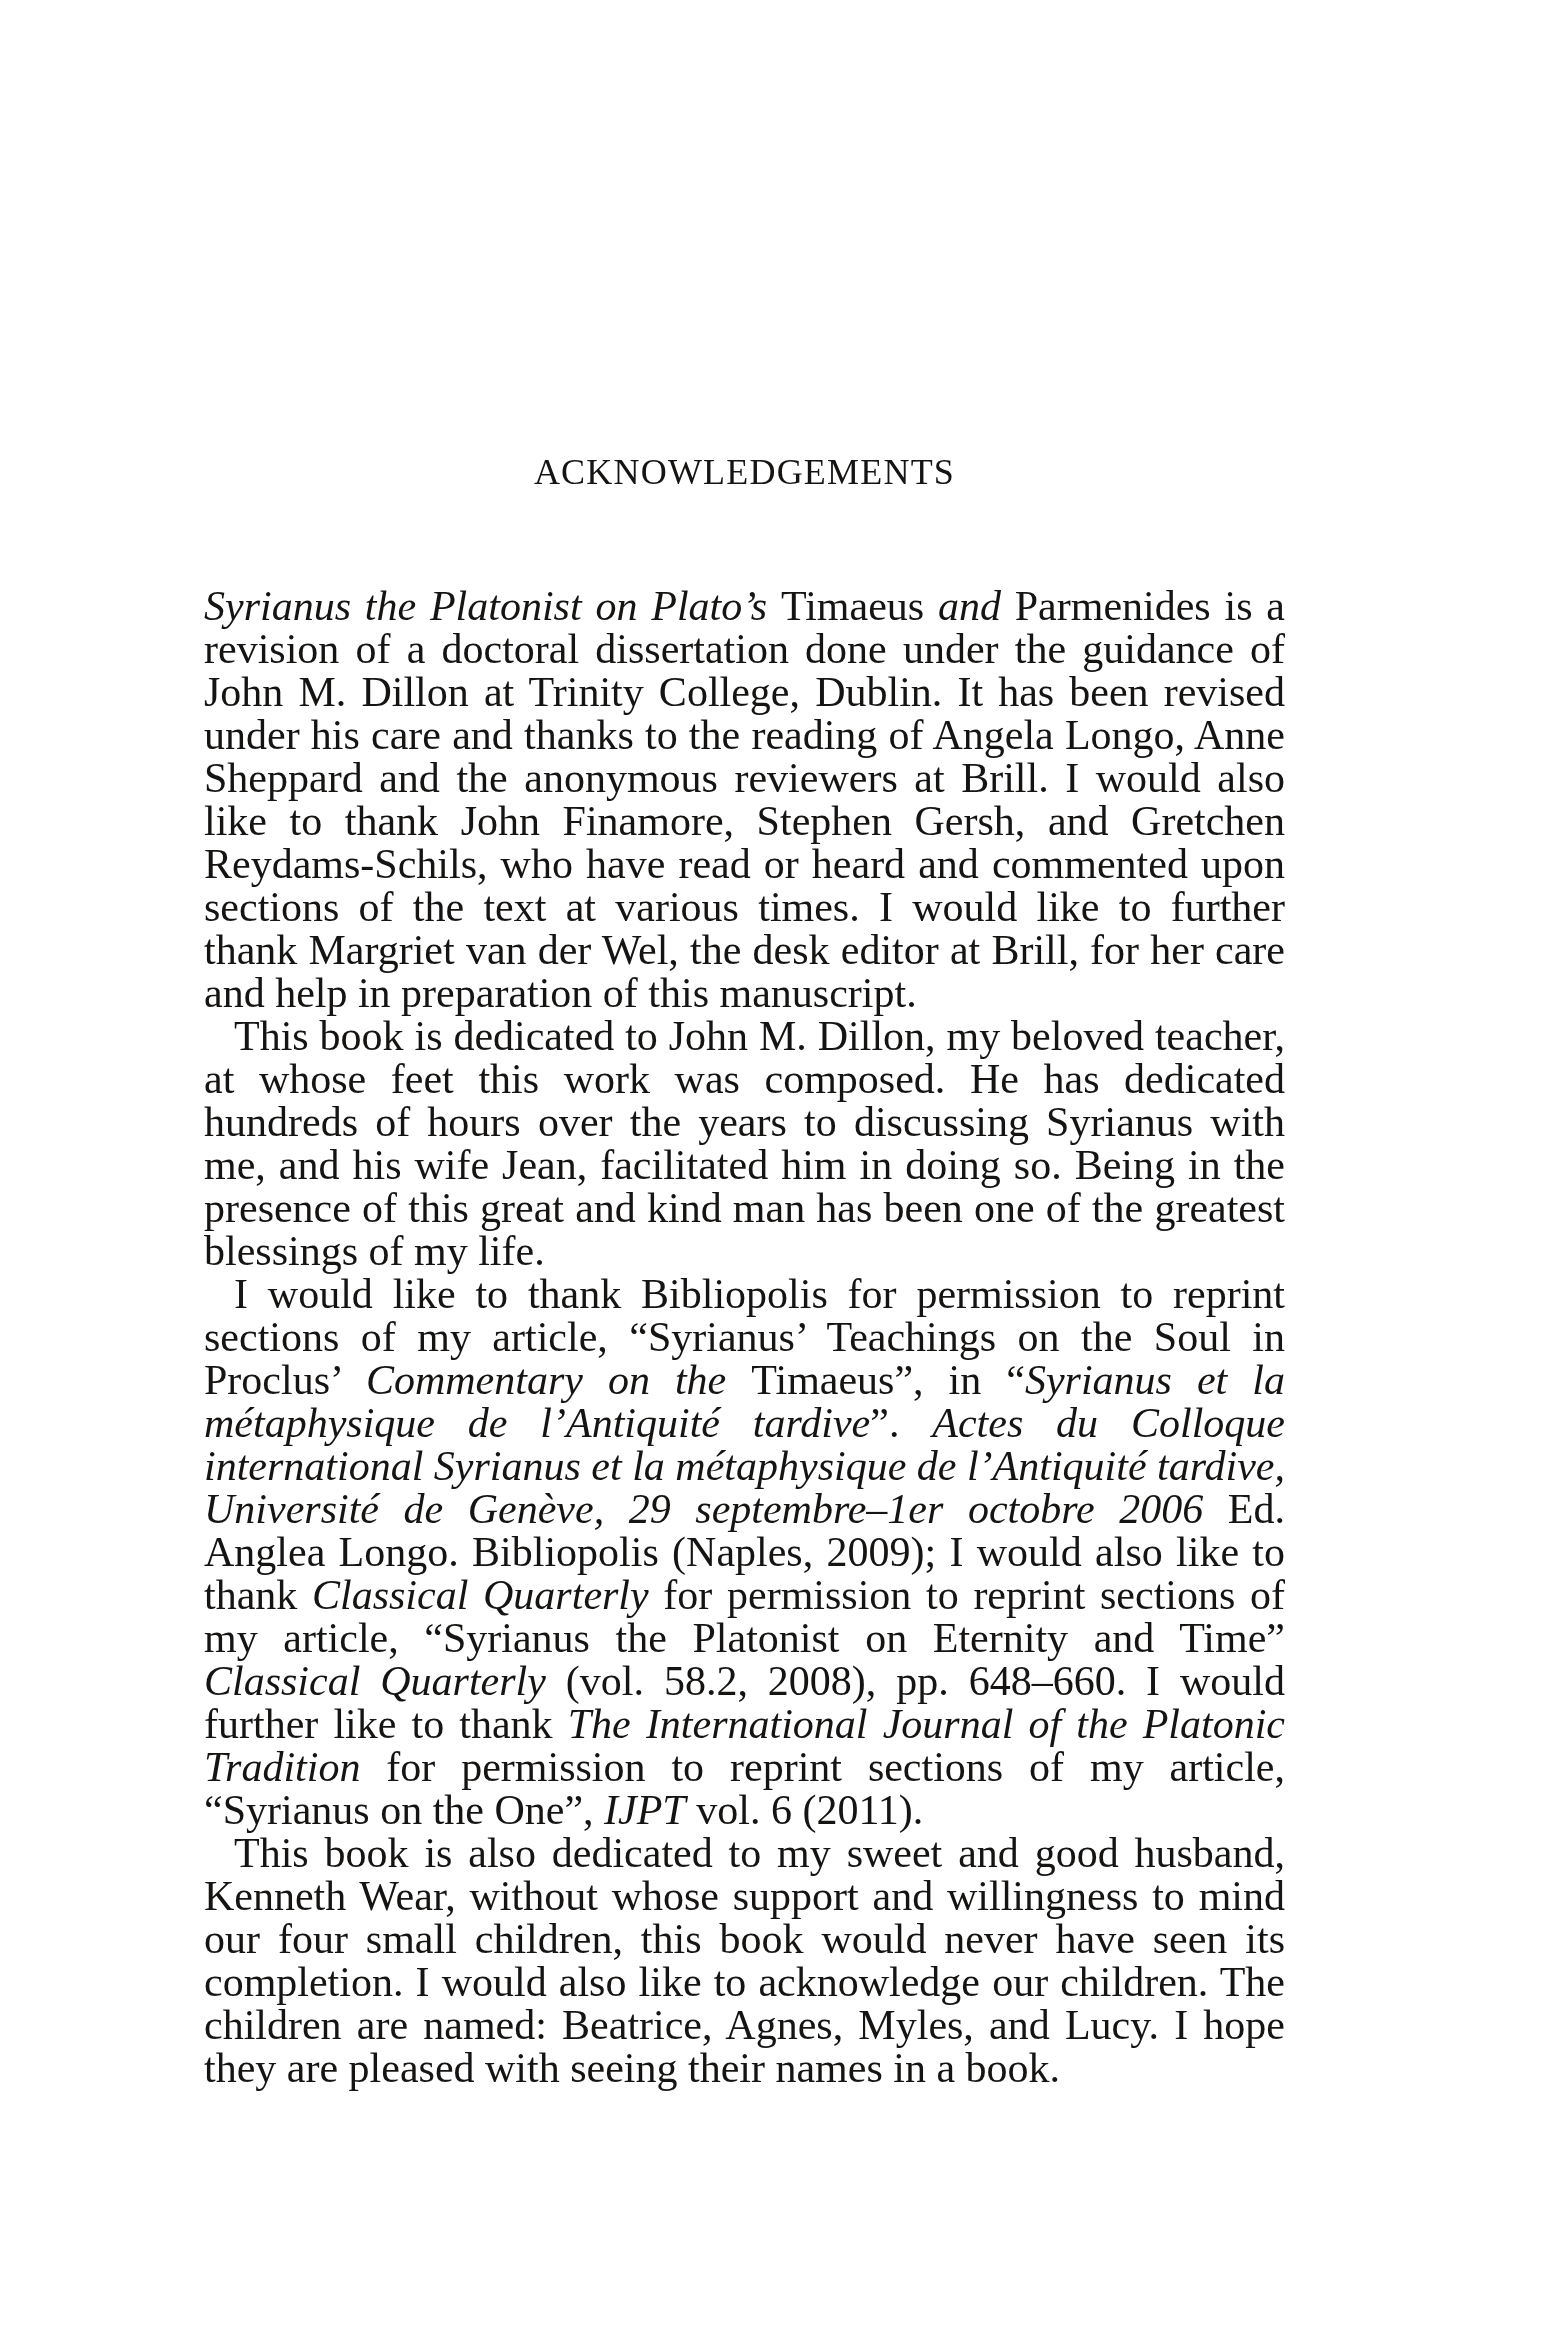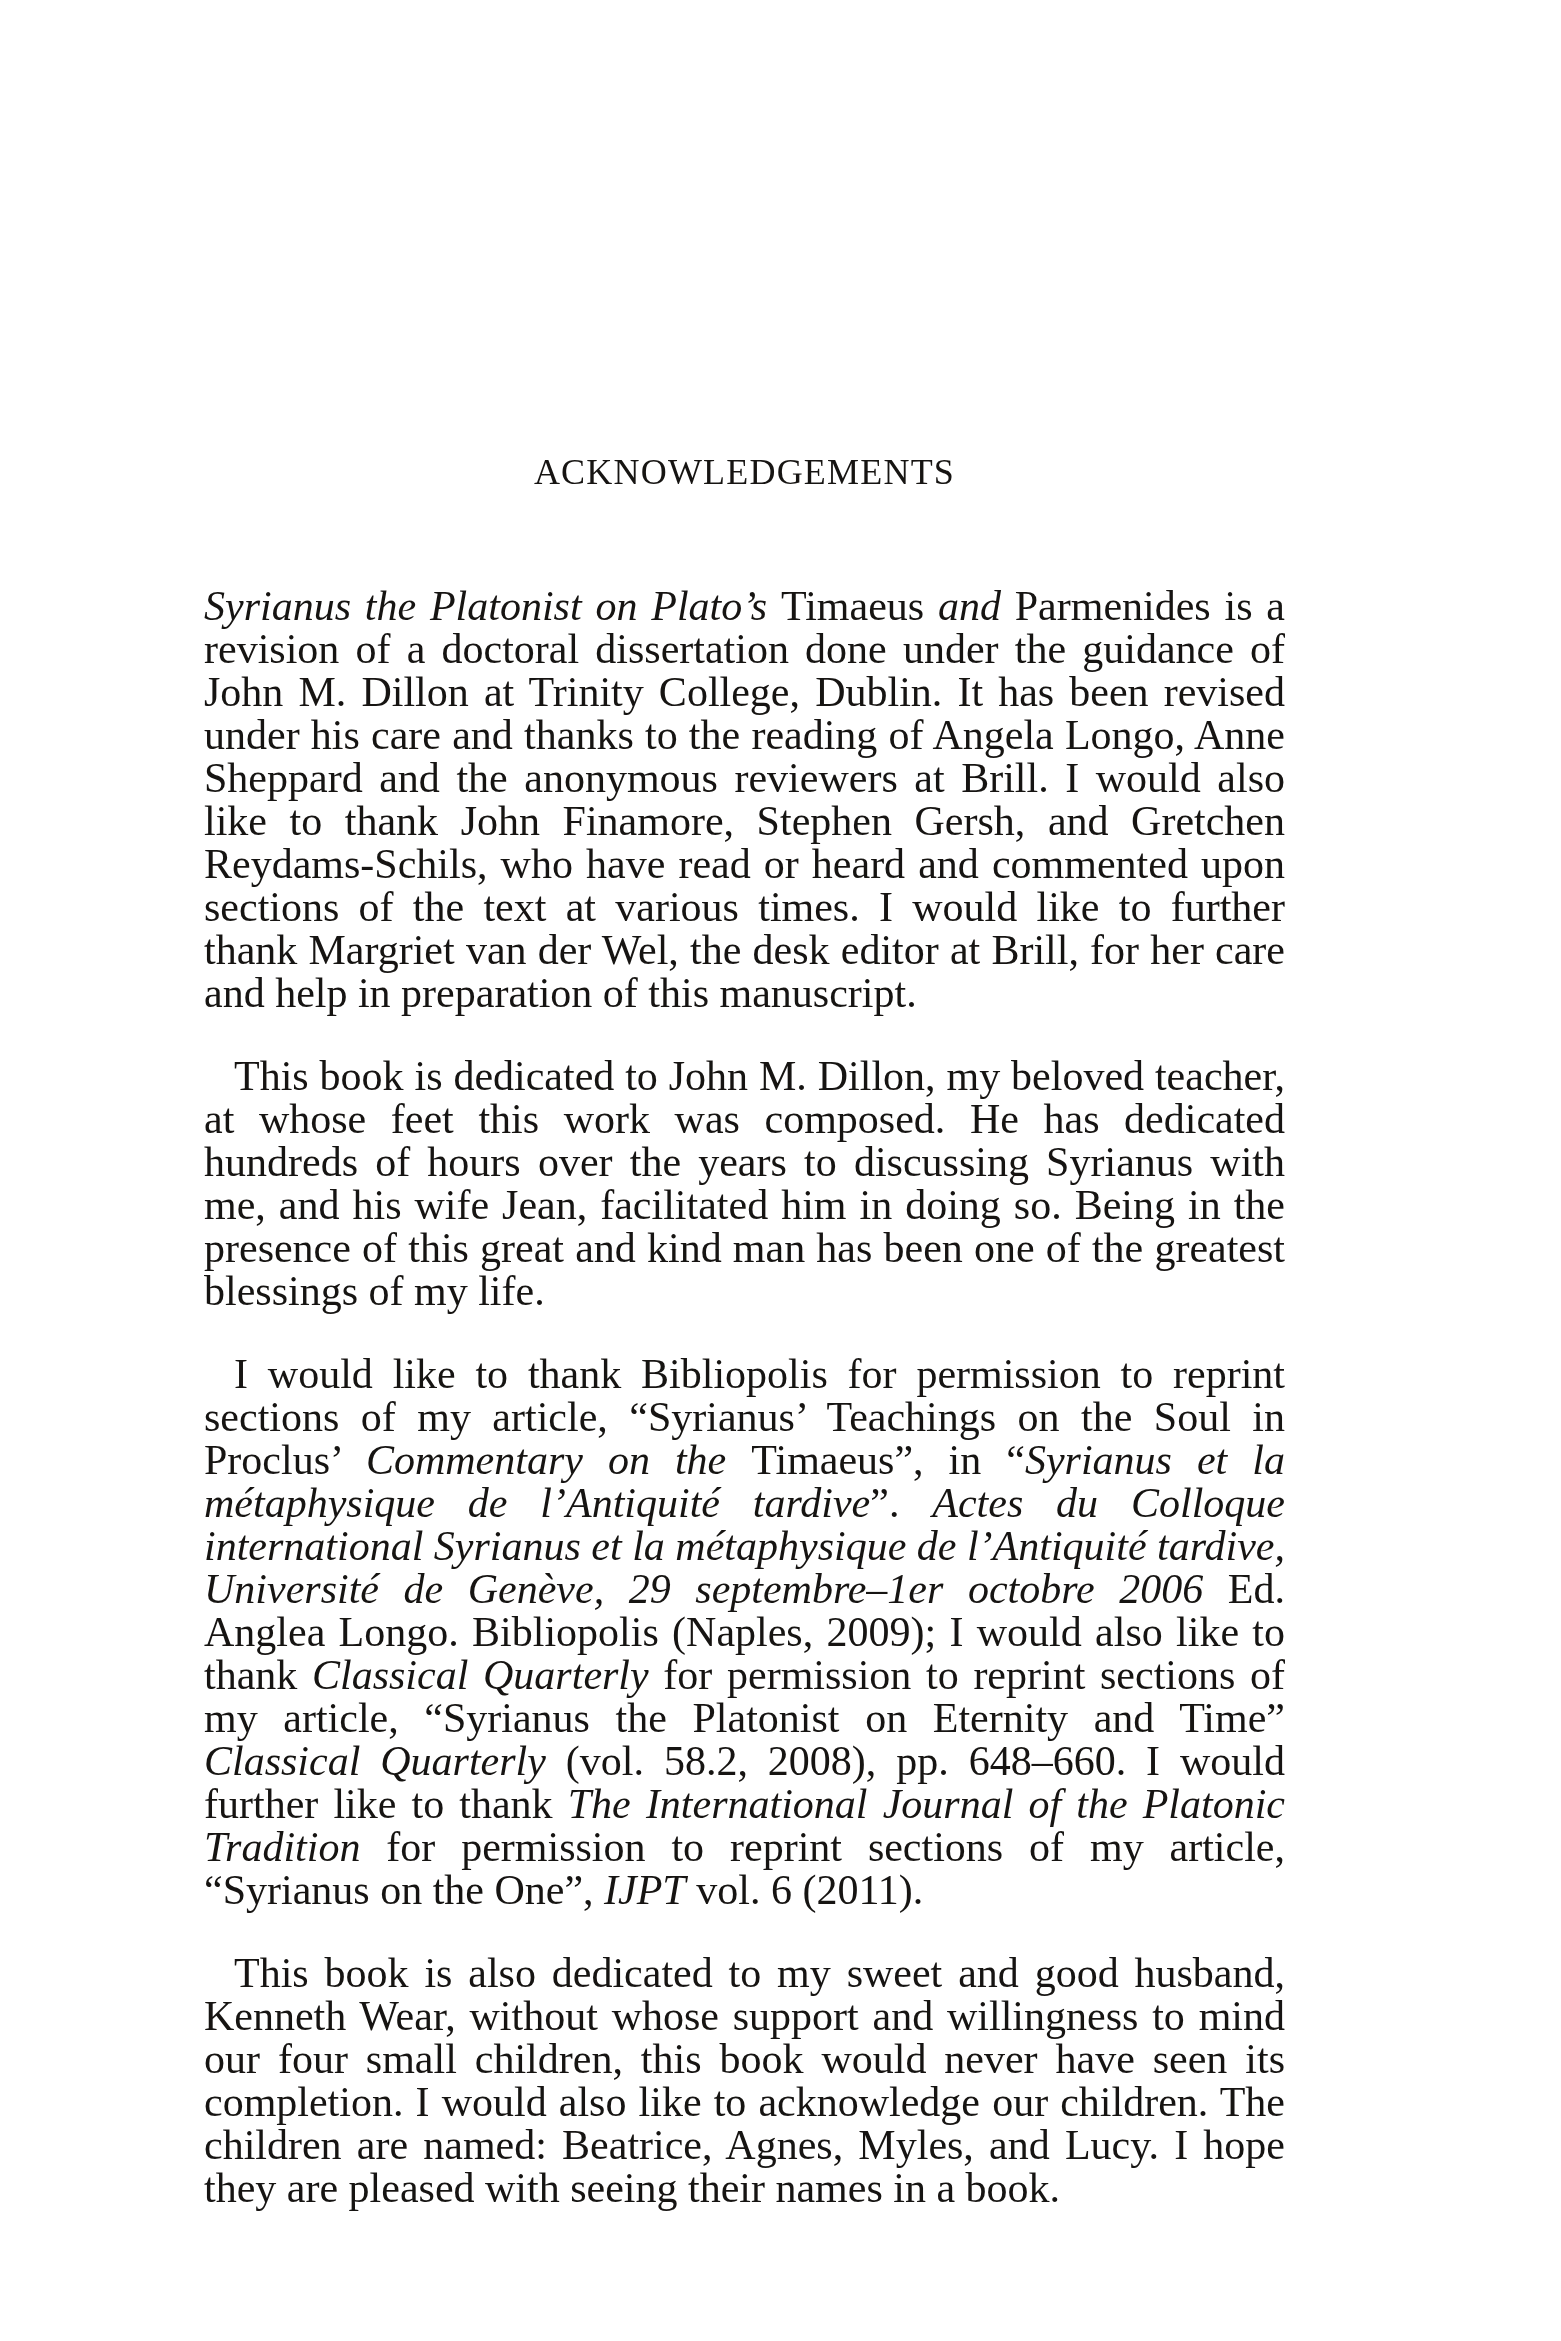--- a/index.html
+++ b/index.html
@@ -44,21 +44,20 @@
     color: #161412;
     text-align: justify;
     text-justify: inter-word;
   }
   .para {
     margin: 0;
     padding: 0;
   }
   .para.indent {
     text-indent: 30px;
-    margin-top: 40px;
   }
   .italic {
     font-style: italic;
   }
 </style>
 </head>
 <body>
 
 <div class="page">
   <h1 class="heading">ACKNOWLEDGEMENTS</h1>

